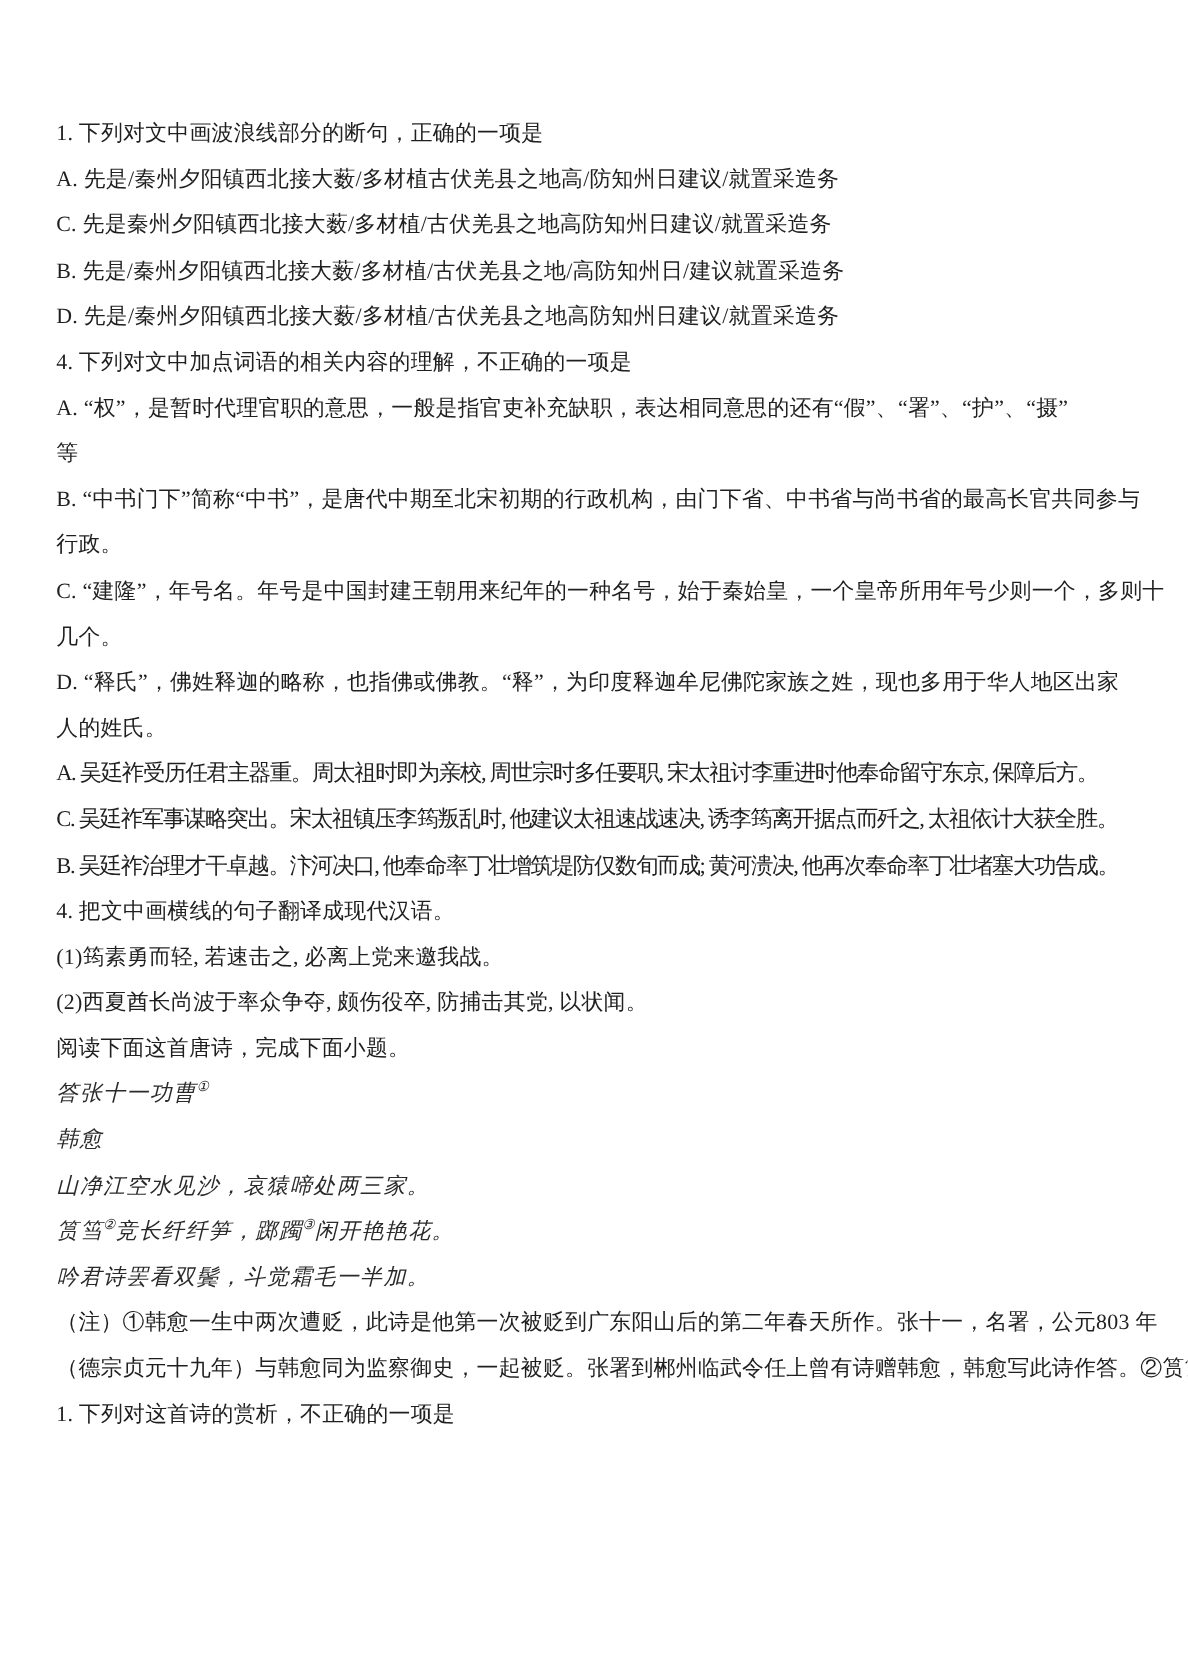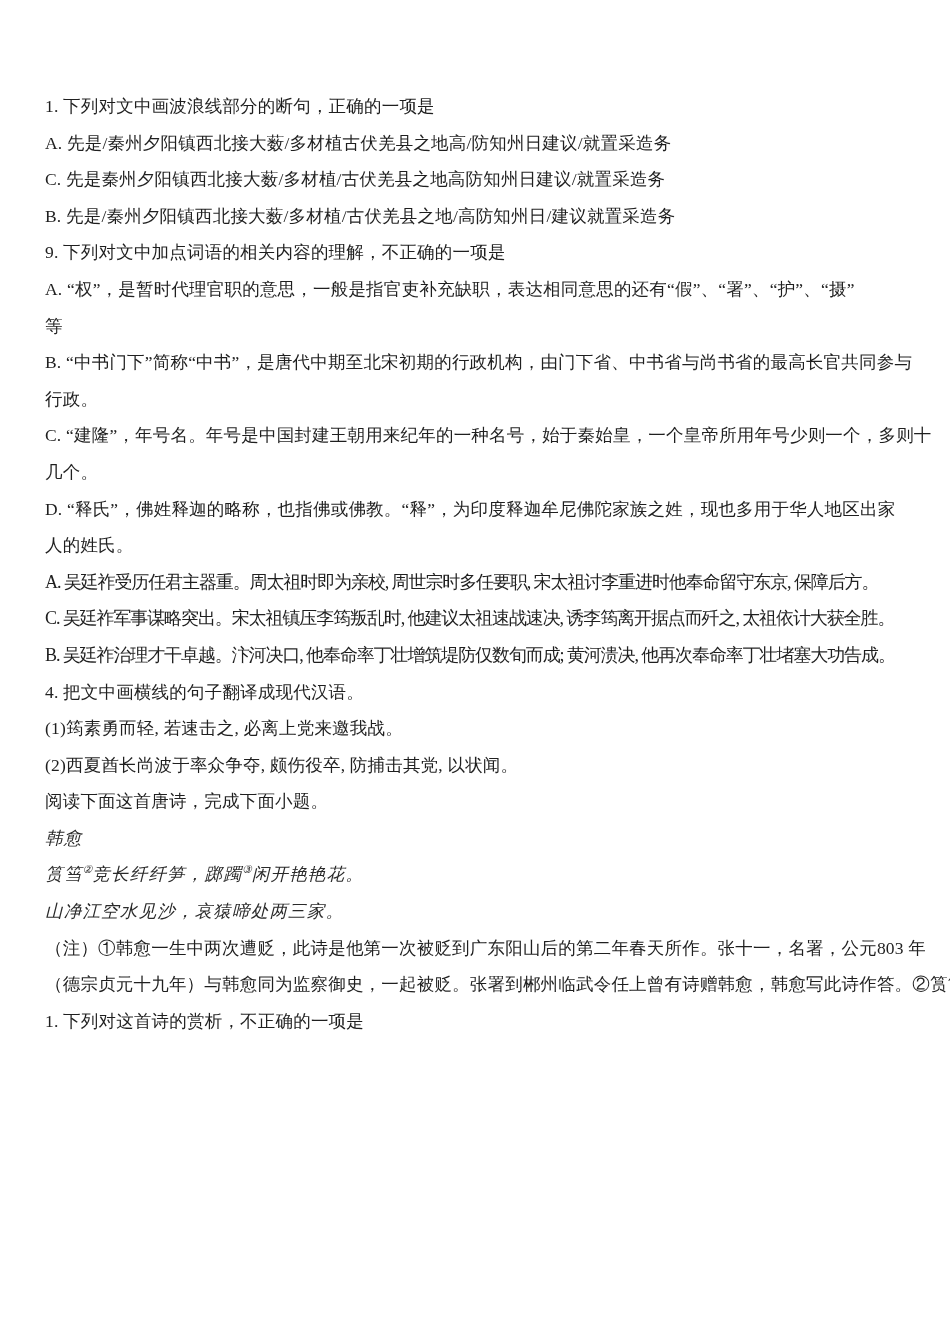--- a/index.html
+++ b/index.html
@@ -48,36 +48,39 @@
 </style>
 </head>
 <body>
 
 <div class="page">
   <div class="doc-body">
       <div class="line body"><span>1.  下列对文中画波浪线部分的断句，正确的一项是</span></div>
       <div class="line body"><span>A.  先是/秦州夕阳镇西北接大薮/多材植古伏羌县之地高/防知州日建议/就置采造务</span></div>
       <div class="line body"><span>C.  先是秦州夕阳镇西北接大薮/多材植/古伏羌县之地高防知州日建议/就置采造务</span></div>
       <div class="line body"><span>B.  先是/秦州夕阳镇西北接大薮/多材植/古伏羌县之地/高防知州日/建议就置采造务</span></div>
-      <div class="line body"><span>9.  下列对文中加点词语的相关内容的理解，不正确的一项是</span></div>
+      <div class="line body"><span>D.  先是/秦州夕阳镇西北接大薮/多材植/古伏羌县之地高防知州日建议/就置采造务</span></div>
+      <div class="line body"><span>4.  下列对文中加点词语的相关内容的理解，不正确的一项是</span></div>
       <div class="line body"><span>A.  “权”，是暂时代理官职的意思，一般是指官吏补充缺职，表达相同意思的还有“假”、“署”、“护”、“摄”</span></div>
       <div class="line body"><span>等</span></div>
       <div class="line body"><span>B.  “中书门下”简称“中书”，是唐代中期至北宋初期的行政机构，由门下省、中书省与尚书省的最高长官共同参与</span></div>
       <div class="line body"><span>行政。</span></div>
       <div class="line body"><span>C.  “建隆”，年号名。年号是中国封建王朝用来纪年的一种名号，始于秦始皇，一个皇帝所用年号少则一个，多则十</span></div>
       <div class="line body"><span>几个。</span></div>
       <div class="line body"><span>D.  “释氏”，佛姓释迦的略称，也指佛或佛教。“释”，为印度释迦牟尼佛陀家族之姓，现也多用于华人地区出家</span></div>
       <div class="line body"><span>人的姓氏。</span></div>
       <div class="line body-tight"><span>A.  吴廷祚受历任君主器重。周太祖时即为亲校, 周世宗时多任要职, 宋太祖讨李重进时他奉命留守东京, 保障后方。</span></div>
       <div class="line body-tight"><span>C.  吴廷祚军事谋略突出。宋太祖镇压李筠叛乱时, 他建议太祖速战速决, 诱李筠离开据点而歼之, 太祖依计大获全胜。</span></div>
       <div class="line body-tight"><span>B.  吴廷祚治理才干卓越。汴河决口, 他奉命率丁壮增筑堤防仅数旬而成; 黄河溃决, 他再次奉命率丁壮堵塞大功告成。</span></div>
       <div class="line body"><span>4.  把文中画横线的句子翻译成现代汉语。</span></div>
       <div class="line body"><span>(1)筠素勇而轻, 若速击之, 必离上党来邀我战。</span></div>
       <div class="line body"><span>(2)西夏酋长尚波于率众争夺, 颇伤役卒, 防捕击其党, 以状闻。</span></div>
       <div class="line body"><span>阅读下面这首唐诗，完成下面小题。</span></div>
+      <div class="line poem"><span>答张十一功曹</span><sup>①</sup></div>
       <div class="line poem"><span>韩愈</span></div>
+      <div class="line poem"><span>山净江空水见沙，哀猿啼处两三家。</span></div>
       <div class="line poem"><span>筼筜</span><sup>②</sup><span>竞长纤纤笋，踯躅</span><sup>③</sup><span>闲开艳艳花。</span></div>
-      <div class="line poem"><span>山净江空水见沙，哀猿啼处两三家。</span></div>
+      <div class="line poem"><span>吟君诗罢看双鬓，斗觉霜毛一半加。</span></div>
       <div class="line body"><span>（注）①韩愈一生中两次遭贬，此诗是他第一次被贬到广东阳山后的第二年春天所作。张十一，名署，公元803 年</span></div>
       <div class="line body"><span>（德宗贞元十九年）与韩愈同为监察御史，一起被贬。张署到郴州临武令任上曾有诗赠韩愈，韩愈写此诗作答。②筼筜</span></div>
       <div class="line body"><span>1.  下列对这首诗的赏析，不正确的一项是</span></div>
     </div>
 </div>
 
 </body></html>

